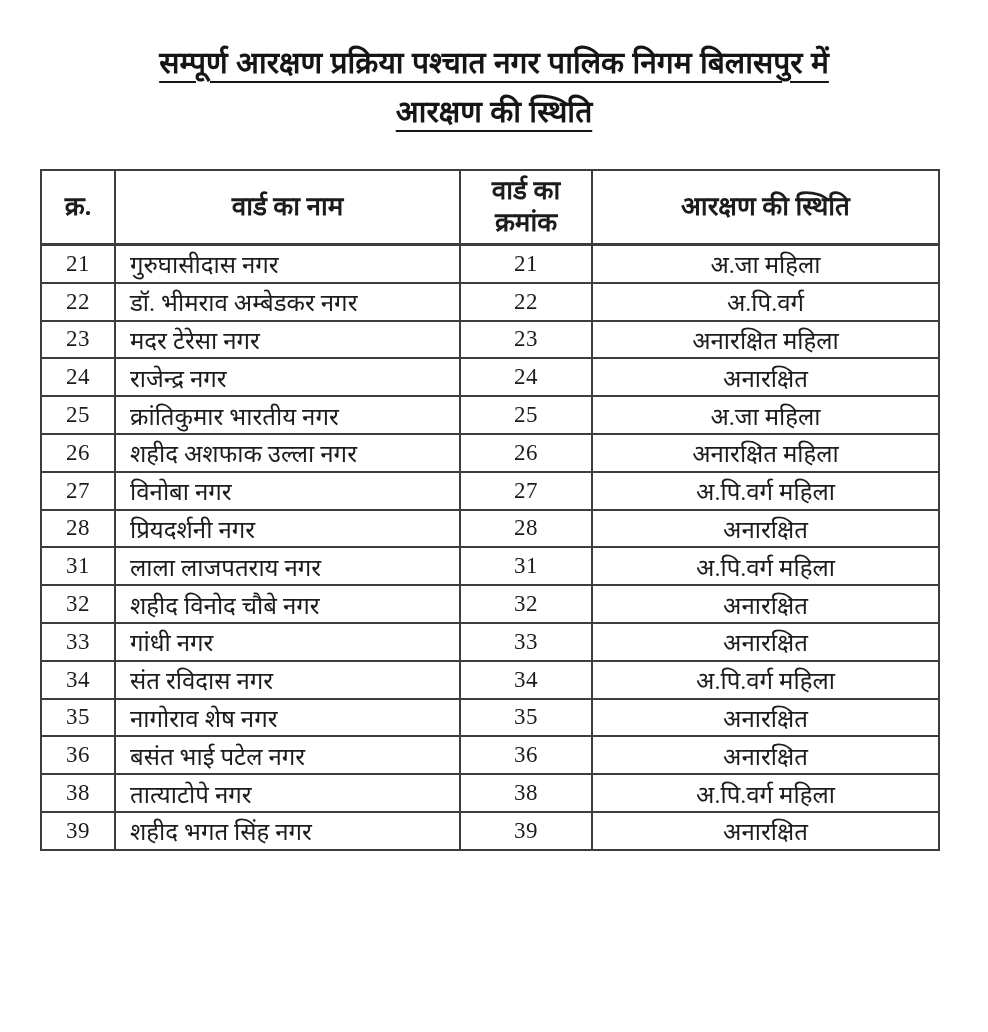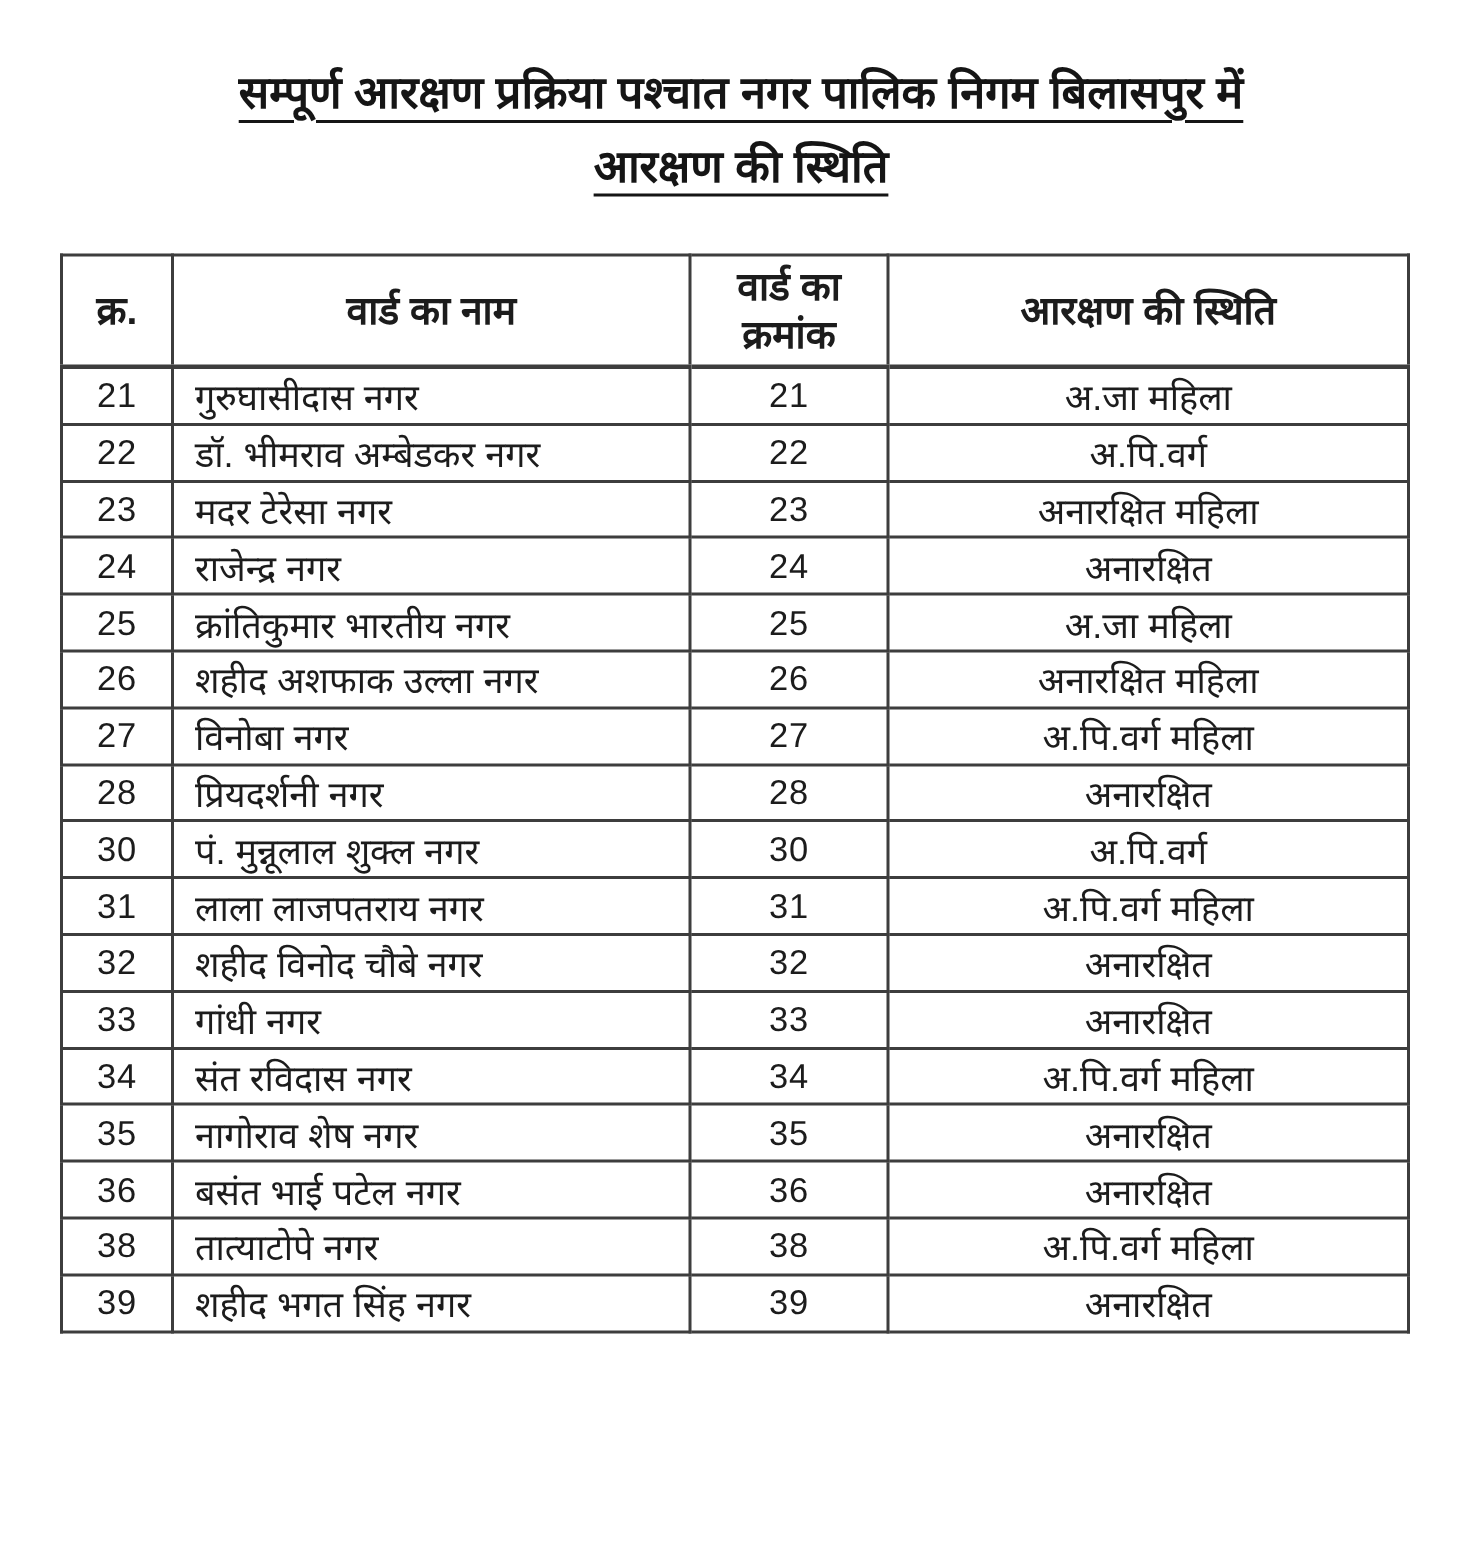--- a/index.html
+++ b/index.html
@@ -30,20 +30,21 @@
     text-underline-offset: 8px;
   }
   .title-line + .title-line {
     margin-top: 11px;
   }
   table.ward-table {
     margin: 38px 0 0 40px;
     width: 898px;
     border-collapse: collapse;
     table-layout: fixed;
+    font-family: Liberation Serif, serif;
   }
   table.ward-table th,
   table.ward-table td {
     border: 2px solid #3d3d3d;
     padding: 0 6px;
     text-align: center;
     vertical-align: middle;
     overflow: hidden;
     white-space: nowrap;
   }
@@ -141,26 +142,20 @@
           <td class="cell-ward-no">27</td>
           <td class="cell-reservation-status">अ.पि.वर्ग महिला</td>
         </tr>
         <tr>
           <td class="cell-serial">28</td>
           <td class="cell-ward-name">प्रियदर्शनी नगर</td>
           <td class="cell-ward-no">28</td>
           <td class="cell-reservation-status">अनारक्षित</td>
         </tr>
         <tr>
-          <td class="cell-serial">30</td>
-          <td class="cell-ward-name">पं. मुन्नूलाल शुक्ल नगर</td>
-          <td class="cell-ward-no">30</td>
-          <td class="cell-reservation-status">अ.पि.वर्ग</td>
-        </tr>
-        <tr>
           <td class="cell-serial">31</td>
           <td class="cell-ward-name">लाला लाजपतराय नगर</td>
           <td class="cell-ward-no">31</td>
           <td class="cell-reservation-status">अ.पि.वर्ग महिला</td>
         </tr>
         <tr>
           <td class="cell-serial">32</td>
           <td class="cell-ward-name">शहीद विनोद चौबे नगर</td>
           <td class="cell-ward-no">32</td>
           <td class="cell-reservation-status">अनारक्षित</td>

